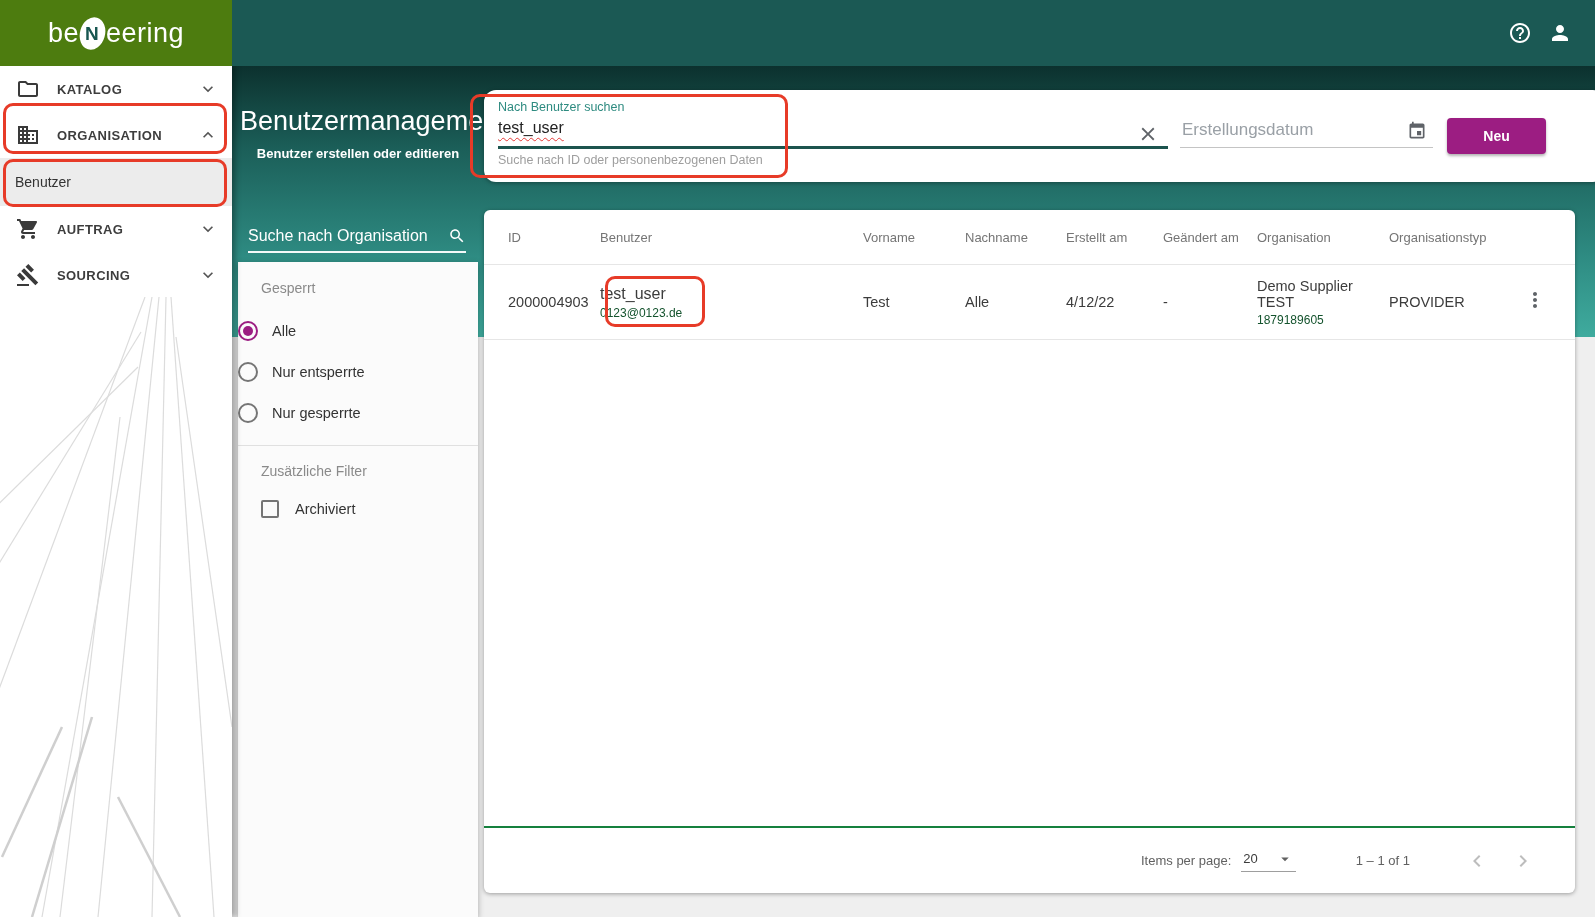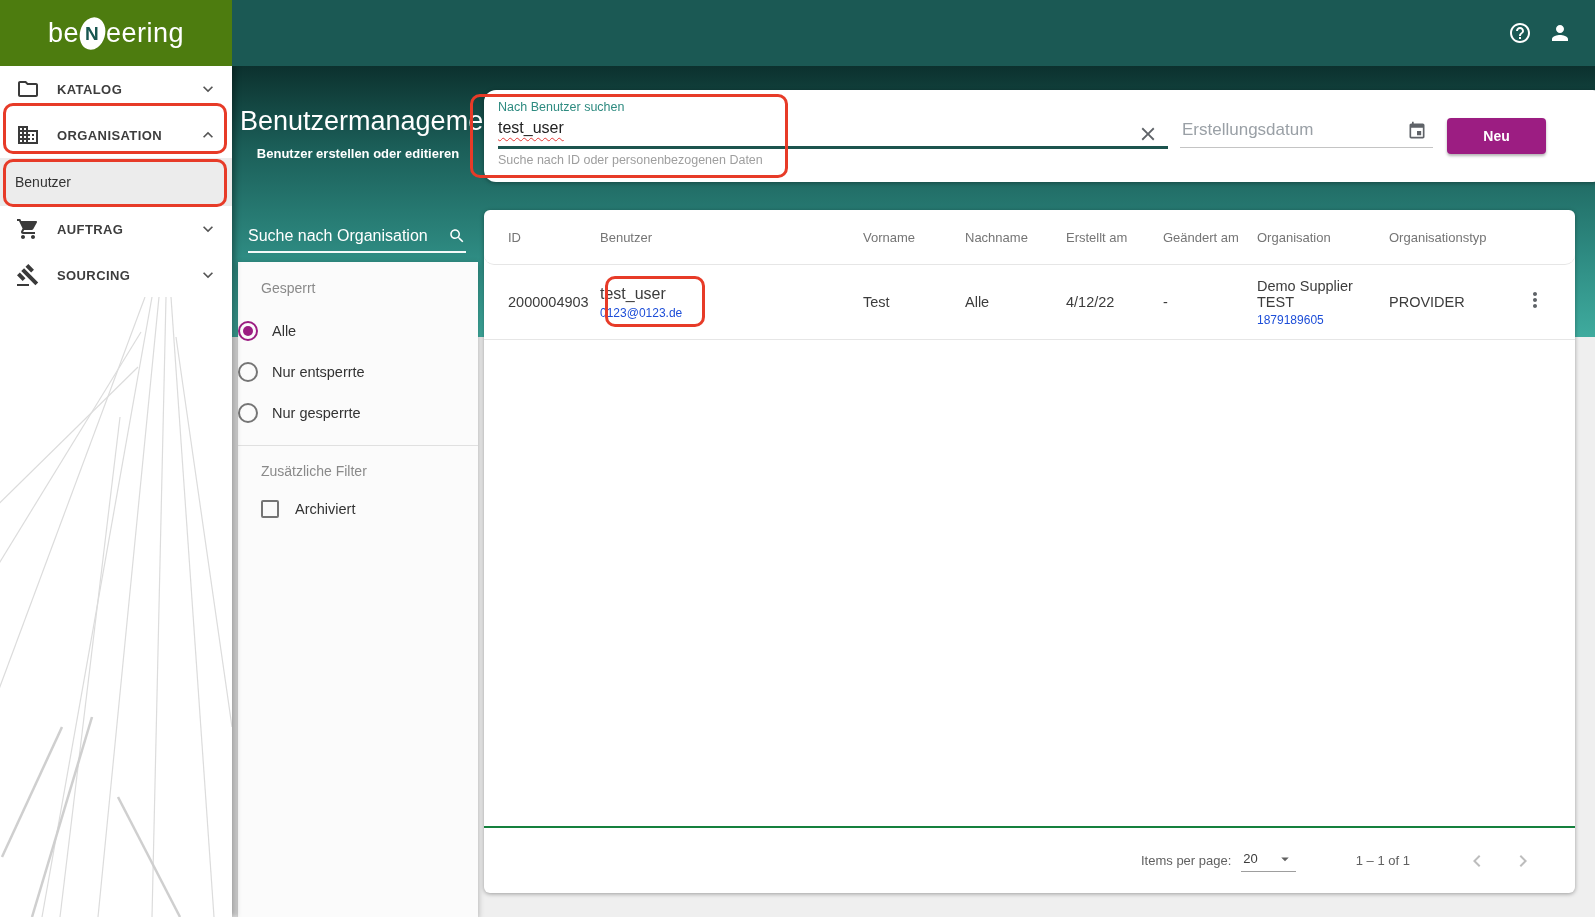--- a/index.html
+++ b/index.html
@@ -77,25 +77,25 @@
   .df-icon { position:absolute; right:6px; top:31px; width:20px; height:20px; color:#5f6368; cursor:pointer; }
   .neu-btn { position:absolute; left:963px; top:28px; width:99px; height:36px; background:#9c1d82; border:none;
              border-radius:4px; color:#fff; font-size:14px; font-weight:700; font-family:"Liberation Sans",sans-serif;
              cursor:pointer; box-shadow:0 2px 3px rgba(0,0,0,.3); }
 
   
   .table-card { position:absolute; left:484px; top:210px; width:1091px; height:683px; background:#fff;
                 border-radius:6px; box-shadow:0 1px 4px rgba(0,0,0,.35); z-index:5;
                 display:flex; flex-direction:column; }
   .tgrid { display:grid; grid-template-columns:92px 263px 102px 101px 97px 94px 132px 128px 1fr; padding-left:24px; align-items:center; }
-  .thead { height:55px; border-bottom:1px solid #e6e6e6;border-radius:10px; }
+  .thead { height:55px; border-bottom:1px solid #e6e6e6; }
   .thead .th { font-size:13px; color:#757575; font-weight:500; }
   .trow { height:75px; border-bottom:1px solid #e6e6e6; cursor:pointer; }
   .trow .td { font-size:14.5px; color:#3c3c3c; }
-  .cell-sub { font-size:12px; color:#1d4ed8; margin-top:3px; }
+  .cell-sub { font-size:12px; color:#14532d; margin-top:3px; }
   .kebab { width:24px; height:24px; color:#5f6368; cursor:pointer; margin-left:6px; }
   .tfill { flex:1; }
   .paginator { height:67px; border-top:2px solid #15803d; display:flex; align-items:center; justify-content:flex-end;
                padding-right:40px; color:#616161; font-size:13px; }
   .pg-size { display:flex; align-items:center; border-bottom:1px solid #9e9e9e; margin-left:10px; padding:0 2px 3px 2px; cursor:pointer; }
   .pg-size .pg-num { font-size:13px; color:#3c3c3c; margin-right:18px; }
   .pg-caret { width:18px; height:18px; color:#616161; }
   .pg-range { margin-left:60px; }
   .pg-nav { display:flex; margin-left:55px; gap:22px; }
   .pg-chev { width:24px; height:24px; color:#bdbdbd; cursor:pointer; }

